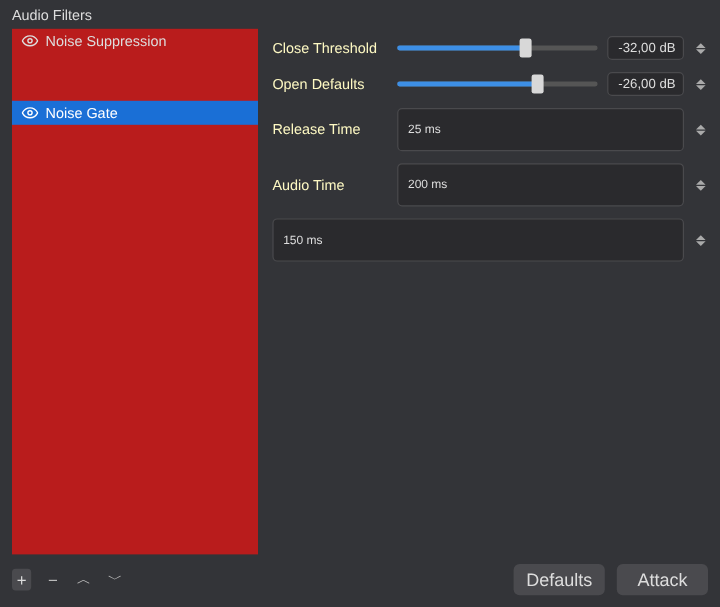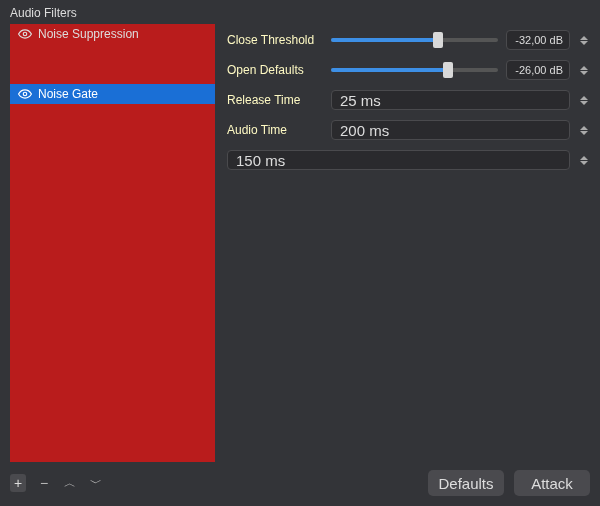--- a/index.html
+++ b/index.html
@@ -18,21 +18,21 @@
   .row-label { width: 96px; text-align: left; font-size: 12px; color: #fef9c3; }
   .slider-wrap { flex: 1; display: flex; align-items: center; }
   .slider { position: relative; height: 4px; background: #555; border-radius: 2px; flex: 1; }
   .slider-fill { position: absolute; left: 0; top: 0; height: 100%; background: #3d8fe6; border-radius: 2px; }
   .slider-thumb { position: absolute; top: 50%; width: 10px; height: 16px; background: #d8d8d8; border-radius: 2px; transform: translate(-50%, -50%); }
   .value-box { width: 64px; height: 20px; background: #2a2a2d; border: 1px solid #4a4a4d; border-radius: 4px; display: flex; align-items: center; justify-content: flex-end; padding: 0 6px; font-size: 11px; color: #ddd; }
   .spinner { width: 12px; display: flex; flex-direction: column; align-items: center; gap: 1px; }
   .spinner .arr { width: 0; height: 0; border-left: 4px solid transparent; border-right: 4px solid transparent; cursor: pointer; }
   .spinner .up { border-bottom: 4px solid #aaa; }
   .spinner .down { border-top: 4px solid #aaa; }
-  .text-input { flex: 1; height: 20px; background: #2a2a2d; border: 1px solid #4a4a4d; border-radius: 4px; display: flex; align-items: center; padding: 0 8px; font-size: 15px; color: #ddd; }
+  .text-input { flex: 1; height: 36px; background: #2a2a2d; border: 1px solid #4a4a4d; border-radius: 4px; display: flex; align-items: center; padding: 0 8px; font-size: 10px; color: #ddd; }
   .footer { display: flex; align-items: center; padding: 8px 10px 10px 10px; height: 44px; }
   .toolbar { display: flex; gap: 10px; align-items: center; color: #aaa; }
   .tool-btn { width: 16px; height: 16px; display: flex; align-items: center; justify-content: center; cursor: pointer; font-size: 14px; color: #bbb; }
   .plus-box { width: 18px; height: 18px; background: #4a4a4e; border-radius: 3px; display:flex; align-items:center; justify-content:center; font-size:14px; color:#ddd; }
   .footer-spacer { flex: 1; }
   .btn { min-width: 76px; height: 26px; background: #4a4a4e; border: none; border-radius: 5px; color: #ddd; font-size: 15px; cursor: pointer; margin-left: 10px; display:flex; align-items:center; justify-content:center; }
 </style>
 </head>
 <body>
 

